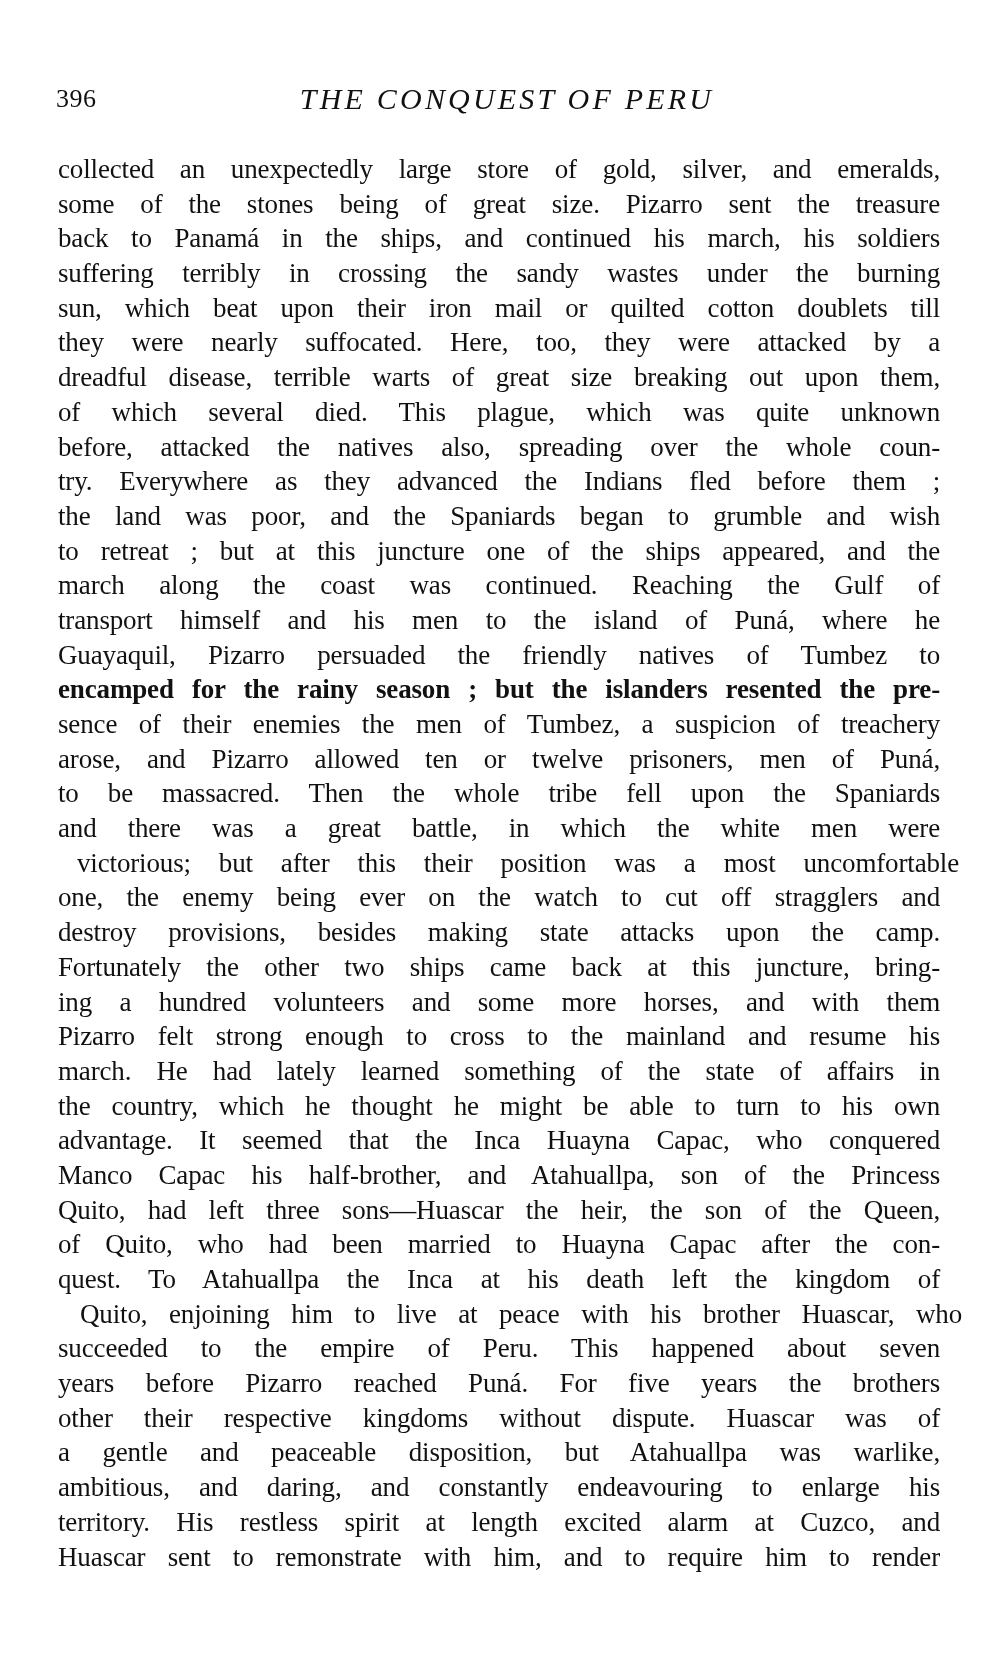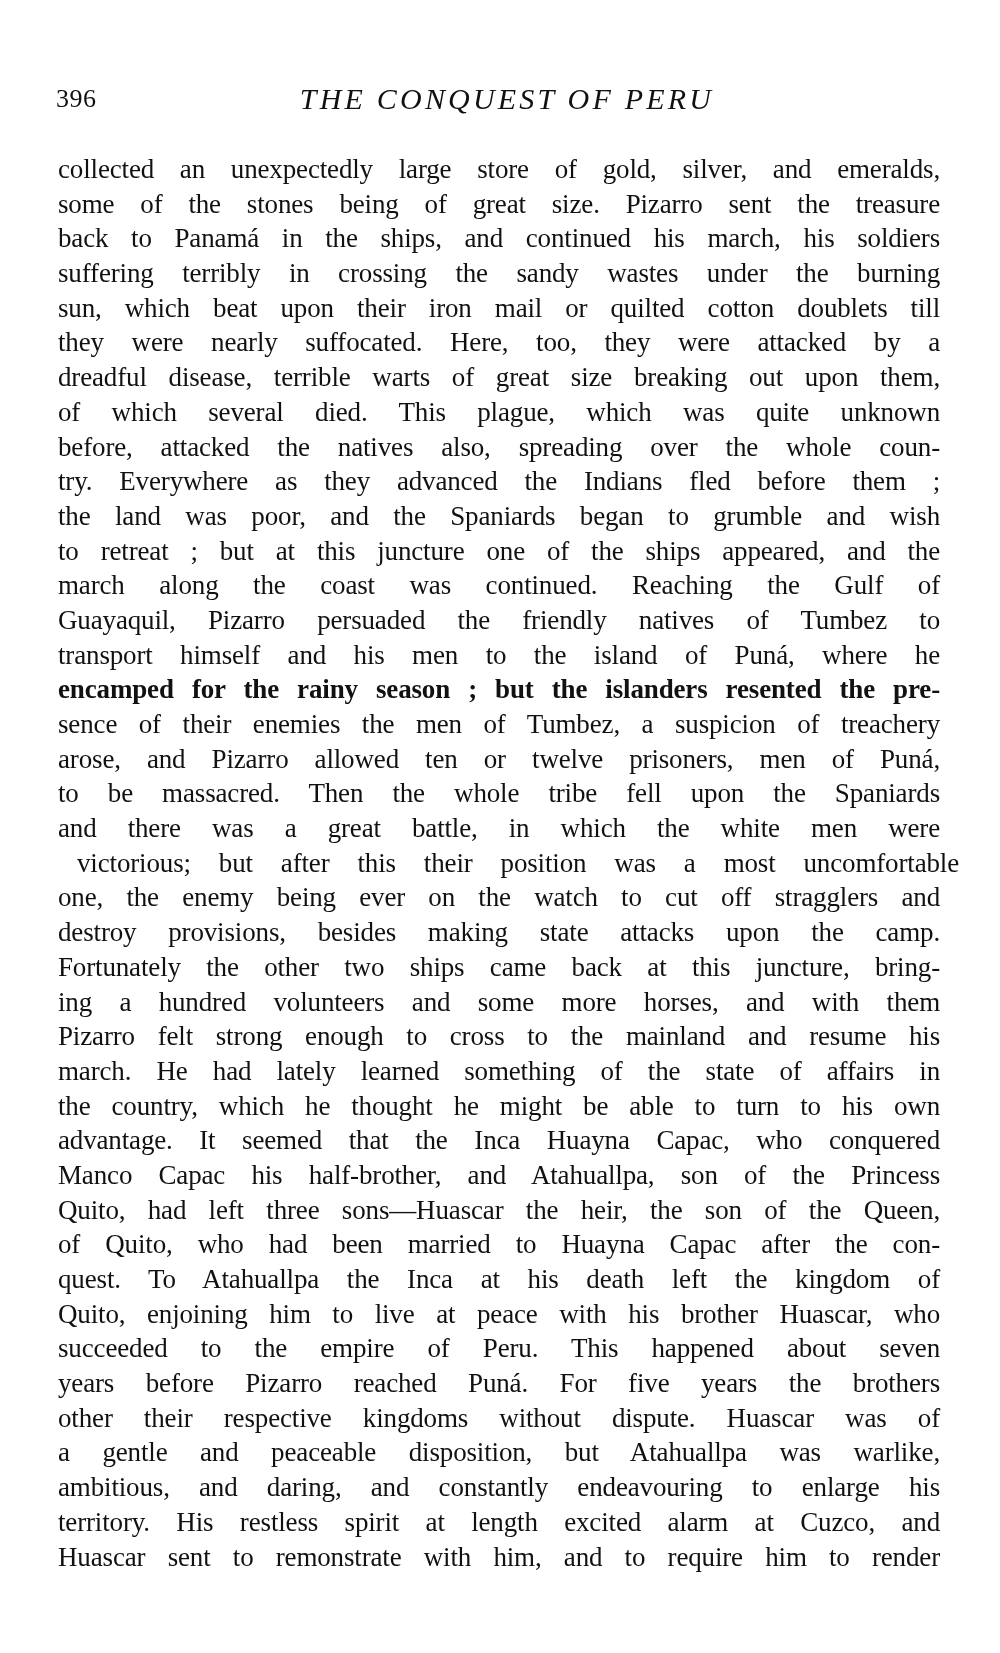--- a/index.html
+++ b/index.html
@@ -85,41 +85,41 @@
       <span class="line" style="white-space: nowrap; text-align-last: justify; display: block; width: 882px;">suffering terribly in crossing the sandy wastes under the burning</span>
       <span class="line" style="white-space: nowrap; text-align-last: justify; display: block; width: 882px;">sun, which beat upon their iron mail or quilted cotton doublets till</span>
       <span class="line" style="white-space: nowrap; text-align-last: justify; display: block; width: 882px;">they were nearly suffocated.  Here, too, they were attacked by a</span>
       <span class="line" style="white-space: nowrap; text-align-last: justify; display: block; width: 882px;">dreadful disease, terrible warts of great size breaking out upon them,</span>
       <span class="line" style="white-space: nowrap; text-align-last: justify; display: block; width: 882px;">of which several died.  This plague, which was quite unknown</span>
       <span class="line" style="white-space: nowrap; text-align-last: justify; display: block; width: 882px;">before, attacked the natives also, spreading over the whole coun-</span>
       <span class="line" style="white-space: nowrap; text-align-last: justify; display: block; width: 882px;">try.  Everywhere as they advanced the Indians fled before them ;</span>
       <span class="line" style="white-space: nowrap; text-align-last: justify; display: block; width: 882px;">the land was poor, and the Spaniards began to grumble and wish</span>
       <span class="line" style="white-space: nowrap; text-align-last: justify; display: block; width: 882px;">to retreat ; but at this juncture one of the ships appeared, and the</span>
       <span class="line" style="white-space: nowrap; text-align-last: justify; display: block; width: 882px;">march along the coast was continued.  Reaching the Gulf of</span>
+      <span class="line" style="white-space: nowrap; text-align-last: justify; display: block; width: 882px;">transport himself and his men to the island of Puná, where he</span>
       <span class="line" style="white-space: nowrap; text-align-last: justify; display: block; width: 882px;">Guayaquil, Pizarro persuaded the friendly natives of Tumbez to</span>
-      <span class="line" style="white-space: nowrap; text-align-last: justify; display: block; width: 882px;">transport himself and his men to the island of Puná, where he</span>
       <span class="line" style="white-space: nowrap; text-align-last: justify; display: block; width: 882px; font-weight: bold;">encamped for the rainy season ;  but the islanders resented the pre-</span>
       <span class="line" style="white-space: nowrap; text-align-last: justify; display: block; width: 882px;">sence of their enemies the men of Tumbez, a suspicion of treachery</span>
       <span class="line" style="white-space: nowrap; text-align-last: justify; display: block; width: 882px;">arose, and Pizarro allowed ten or twelve prisoners, men of Puná,</span>
       <span class="line" style="white-space: nowrap; text-align-last: justify; display: block; width: 882px;">to be massacred.  Then the whole tribe fell upon the Spaniards</span>
       <span class="line" style="white-space: nowrap; text-align-last: justify; display: block; width: 882px;">and there was a great battle, in which the white men were</span>
       <span class="line" style="white-space: nowrap; text-align-last: justify; display: block; width: 882px; margin-left: 19px;">victorious; but after this their position was a most uncomfortable</span>
       <span class="line" style="white-space: nowrap; text-align-last: justify; display: block; width: 882px;">one, the enemy being ever on the watch to cut off stragglers and</span>
       <span class="line" style="white-space: nowrap; text-align-last: justify; display: block; width: 882px;">destroy provisions, besides making state attacks upon the camp.</span>
       <span class="line" style="white-space: nowrap; text-align-last: justify; display: block; width: 882px;">Fortunately the other two ships came back at this juncture, bring-</span>
       <span class="line" style="white-space: nowrap; text-align-last: justify; display: block; width: 882px;">ing a hundred volunteers and some more horses, and with them</span>
       <span class="line" style="white-space: nowrap; text-align-last: justify; display: block; width: 882px;">Pizarro felt strong enough to cross to the mainland and resume his</span>
       <span class="line" style="white-space: nowrap; text-align-last: justify; display: block; width: 882px;">march.  He had lately learned something of the state of affairs in</span>
       <span class="line" style="white-space: nowrap; text-align-last: justify; display: block; width: 882px;">the country, which he thought he might be able to turn to his own</span>
       <span class="line" style="white-space: nowrap; text-align-last: justify; display: block; width: 882px;">advantage.  It seemed that the Inca Huayna Capac, who conquered</span>
       <span class="line" style="white-space: nowrap; text-align-last: justify; display: block; width: 882px;">Manco Capac his half-brother, and Atahuallpa, son of the Princess</span>
       <span class="line" style="white-space: nowrap; text-align-last: justify; display: block; width: 882px;">Quito, had left three sons—Huascar the heir, the son of the Queen,</span>
       <span class="line" style="white-space: nowrap; text-align-last: justify; display: block; width: 882px;">of Quito, who had been married to Huayna Capac after the con-</span>
       <span class="line" style="white-space: nowrap; text-align-last: justify; display: block; width: 882px;">quest.  To Atahuallpa the Inca at his death left the kingdom of</span>
-      <span class="line" style="white-space: nowrap; text-align-last: justify; display: block; width: 882px;">Quito, enjoining him to live at peace with his brother Huascar, who</span>
+      <span class="line" style="white-space: nowrap; text-align-last: justify; display: block; width: 882px; margin-left: 22px;">Quito, enjoining him to live at peace with his brother Huascar, who</span>
       <span class="line" style="white-space: nowrap; text-align-last: justify; display: block; width: 882px;">succeeded to the empire of Peru.  This happened about seven</span>
       <span class="line" style="white-space: nowrap; text-align-last: justify; display: block; width: 882px;">years before Pizarro reached Puná.  For five years the brothers</span>
       <span class="line" style="white-space: nowrap; text-align-last: justify; display: block; width: 882px;">other their respective kingdoms without dispute.  Huascar was of</span>
       <span class="line" style="white-space: nowrap; text-align-last: justify; display: block; width: 882px;">a gentle and peaceable disposition, but Atahuallpa was warlike,</span>
       <span class="line" style="white-space: nowrap; text-align-last: justify; display: block; width: 882px;">ambitious, and daring, and constantly endeavouring to enlarge his</span>
       <span class="line" style="white-space: nowrap; text-align-last: justify; display: block; width: 882px;">territory.  His restless spirit at length excited alarm at Cuzco, and</span>
       <span class="line" style="white-space: nowrap; text-align-last: justify; display: block; width: 882px;">Huascar sent to remonstrate with him, and to require him to render</span>
     </div>
 </div>
 

